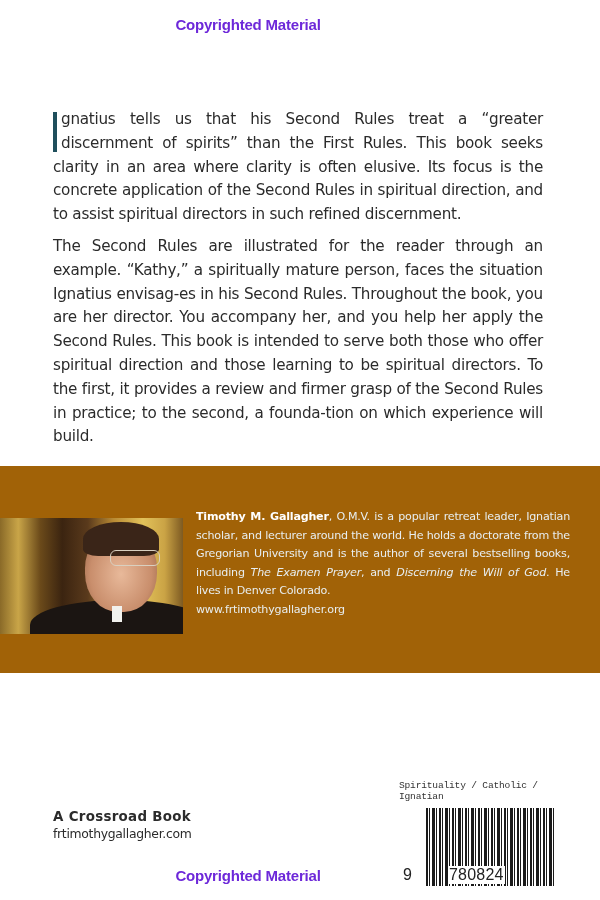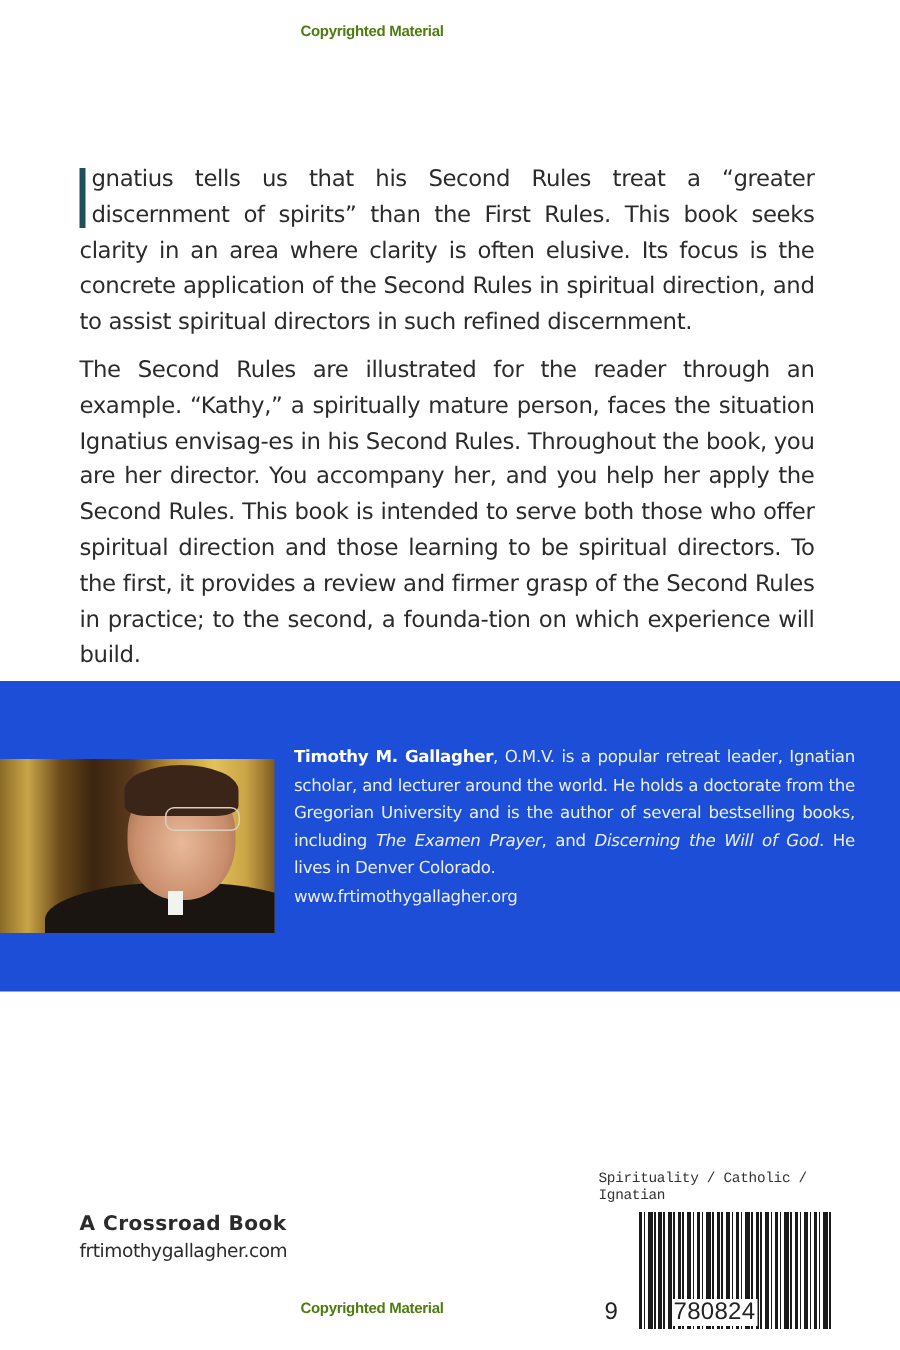--- a/index.html
+++ b/index.html
@@ -4,41 +4,41 @@
   <style>
     html, body { margin: 0; padding: 0; }
     body {
       width: 600px; height: 900px; position: relative; overflow: hidden;
       background: #ffffff;
       font-family: "DejaVu Sans", sans-serif;
     }
     .watermark {
       position: absolute; left: 0; width: 496px; text-align: center;
       font-family: "Liberation Sans", sans-serif; font-weight: bold;
-      font-size: 10px; color: #4d7c0f; letter-spacing: -0.2px;
+      font-size: 15px; color: #6d28d9; letter-spacing: -0.2px;
     }
     .wm-top { top: 16px; }
     .wm-bottom { top: 867px; }
 
     .blurb {
       position: absolute; left: 53px; top: 108px; width: 490px;
       font-family: "DejaVu Sans", sans-serif;
       font-size: 15.2px; line-height: 23.8px; color: #2b2b2b;
       text-align: justify; letter-spacing: -0.25px;
     }
     .blurb p { margin: 0 0 8px 0; }
     .dropcap {
       display: inline-block; width: 4px; height: 40px;
       background: #1f4f5c; vertical-align: top; margin-top: 4px;
       margin-right: 4px; float: left;
     }
 
     .author-band {
-      position: absolute; left: 0; top: 454px; width: 600px; height: 207px;
-      background: #1d4ed8;
+      position: absolute; left: 0; top: 466px; width: 600px; height: 207px;
+      background: #a16207;
     }
     .author-photo {
       position: absolute; left: 0; top: 52px; width: 183px; height: 116px;
       overflow: hidden;
       background: linear-gradient(90deg, #8a6a28 0%, #c9a548 10%, #6b4a1a 22%, #3b2410 34%, #5a3a1c 48%, #b88a34 62%, #e2c25a 78%, #caa345 90%, #7d5a22 100%);
     }
     .photo-head {
       position: absolute; left: 85px; top: 10px; width: 72px; height: 84px;
       border-radius: 48% 48% 46% 46%;
       background: radial-gradient(ellipse at 50% 55%, #e8b99a 0%, #c98e6c 60%, #8a5a3e 100%);

